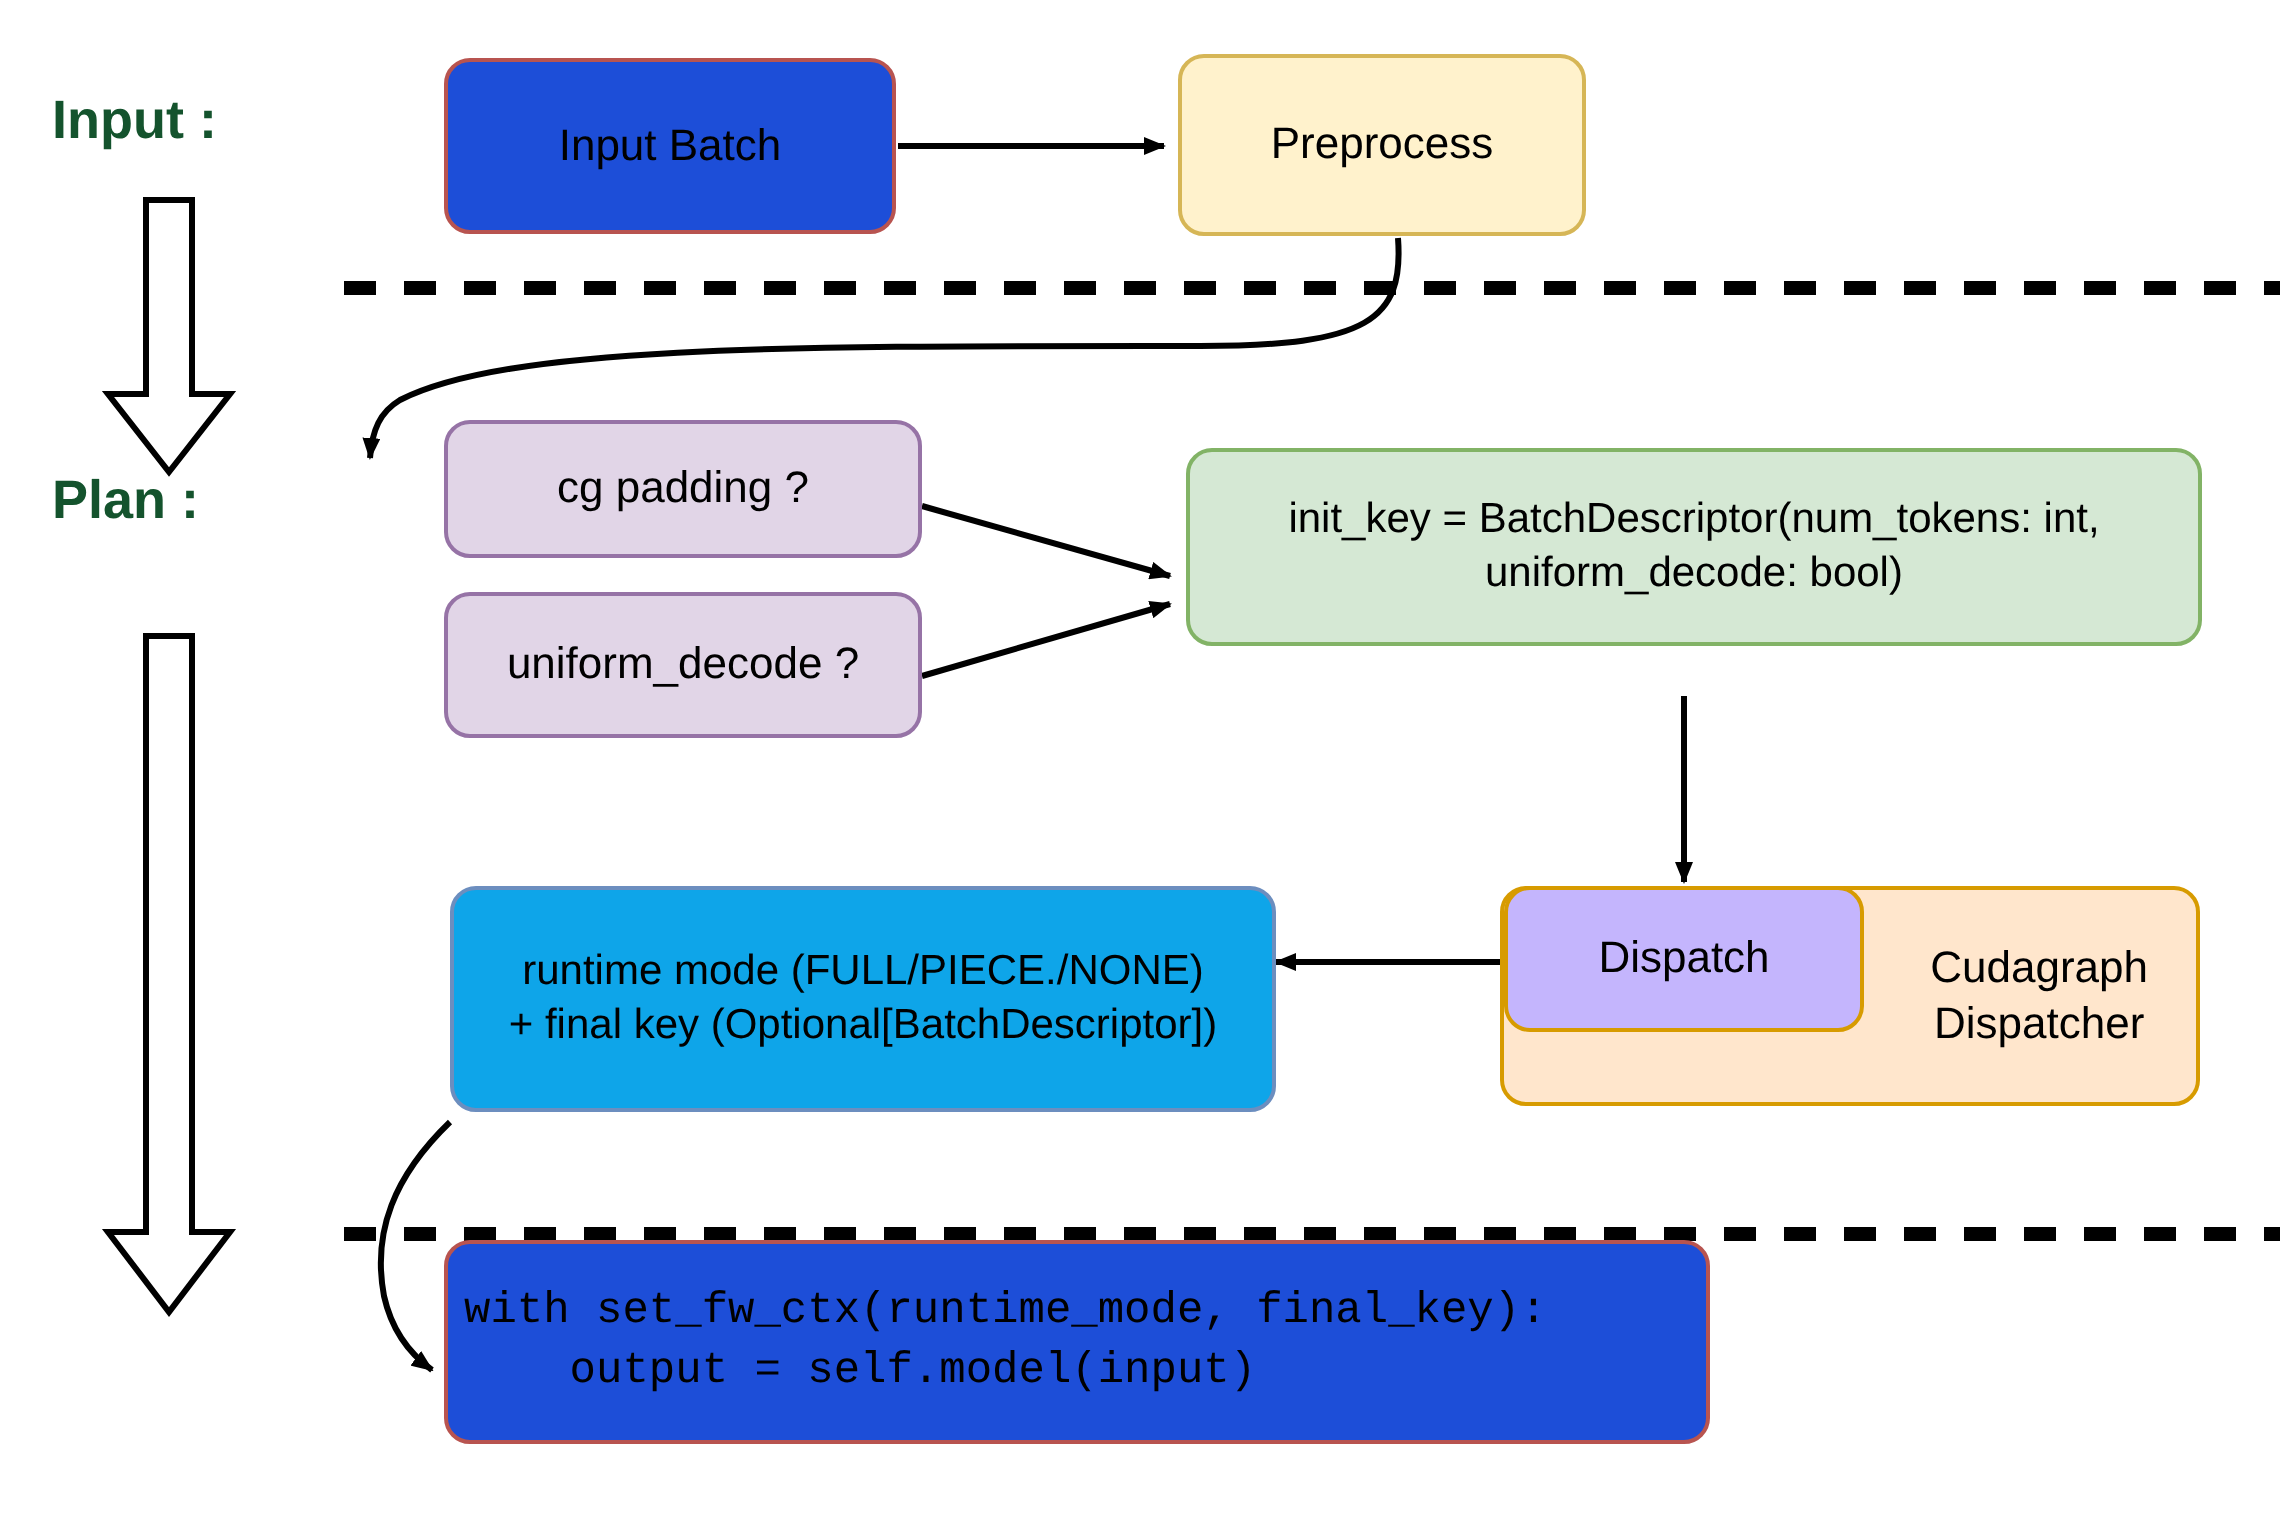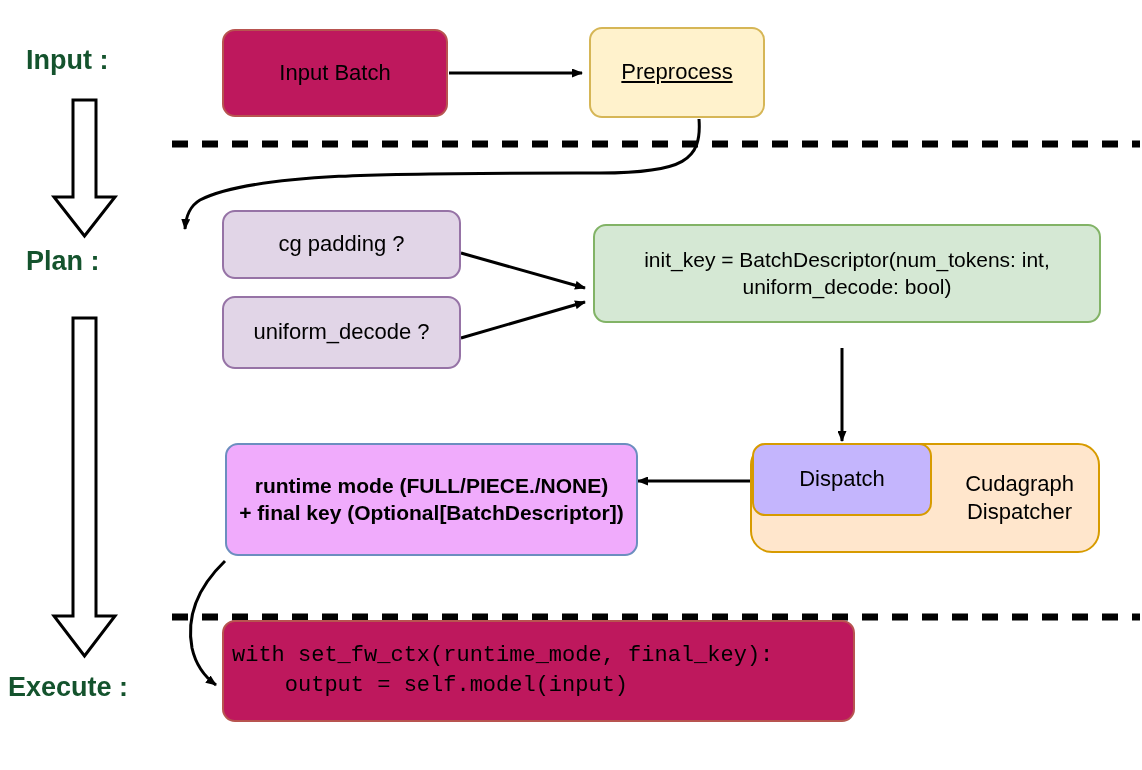--- a/index.html
+++ b/index.html
@@ -53,25 +53,25 @@
   .node.small-text { font-size: 21px; }
   .node.code {
     font-family: "Liberation Mono", monospace;
     font-size: 22px;
     line-height: 1.35;
     justify-content: flex-start;
     text-align: left;
     padding-left: 8px;
     white-space: pre;
   }
-  .node-pink   { background: #be185d; border-color: #b85450; }
+  .node-pink   { background: #1d4ed8; border-color: #b85450; }
   .node-yellow { background: #fff2cc; border-color: #d6b656; }
   .node-purple { background: #e1d5e7; border-color: #9673a6; }
   .node-green  { background: #d5e8d4; border-color: #82b366; }
-  .node-blue   { background: #f0abfc; border-color: #6c8ebf; font-weight: bold; }
+  .node-blue   { background: #0ea5e9; border-color: #6c8ebf; }
   .node-orange-outer { background: #ffe6cc; border-color: #d79b00; }
   .node-orange-inner { background: #c4b5fd; border-color: #d79b00; }
 </style>
 </head>
 <body>
 
 <div id="canvas">
 
   <svg id="svg-layer" viewBox="0 0 1142 770">
     <defs>
@@ -98,40 +98,39 @@
 
     <line x1="842" y1="348" x2="842" y2="441" stroke="#000000" stroke-width="3" marker-end="url(#arrowhead)"></line>
 
     <line x1="751" y1="481" x2="638" y2="481" stroke="#000000" stroke-width="3" marker-end="url(#arrowhead)"></line>
 
     <path d="M225,561 C197,588 186,616 192,648 C196,666 205,677 216,685" fill="none" stroke="#000000" stroke-width="3" marker-end="url(#arrowhead)"></path>
   </svg>
 
   <div class="stage-label" style="left:26px; top:45px;">Input :</div>
 
-  <div class="stage-label" style="left:26px; top:235px;margin-top:11px;">Plan :</div>
+  <div class="stage-label" style="left:26px; top:235px;">Plan :</div>
 
-  <div class="stage-label" style="left:8px; top:672px;">Execute :</div>
 
   <div class="node node-pink" style="left:222px; top:29px; width:226px; height:88px;">Input Batch</div>
 
-  <div class="node node-yellow" style="left:589px; top:27px; width:176px; height:91px;text-decoration:underline;">Preprocess</div>
+  <div class="node node-yellow" style="left:589px; top:27px; width:204px; height:91px;">Preprocess</div>
 
   <div class="node node-purple" style="left:222px; top:210px; width:239px; height:69px;">cg padding ?</div>
 
   <div class="node node-purple" style="left:222px; top:296px; width:239px; height:73px;">uniform_decode ?</div>
 
   <div class="node node-green small-text" style="left:593px; top:224px; width:508px; height:99px;">init_key = BatchDescriptor(num_tokens: int,
 uniform_decode: bool)</div>
 
   <div class="node node-blue small-text" style="left:225px; top:443px; width:413px; height:113px;">runtime mode (FULL/PIECE./NONE)
 + final key (Optional[BatchDescriptor])</div>
 
   <div class="node node-orange-outer" style="left:750px; top:443px; width:350px; height:110px;
-              align-items:center; justify-content:flex-end; padding-right:24px;border-radius:22px;">Cudagraph
+              align-items:center; justify-content:flex-end; padding-right:24px;">Cudagraph
 Dispatcher</div>
 
   <div class="node node-orange-inner" style="left:752px; top:443px; width:180px; height:73px;">Dispatch</div>
 
   <div class="node node-pink code" style="left:222px; top:620px; width:633px; height:102px;">with set_fw_ctx(runtime_mode, final_key):
     output = self.model(input)</div>
 
 </div>
 
 </body></html>

